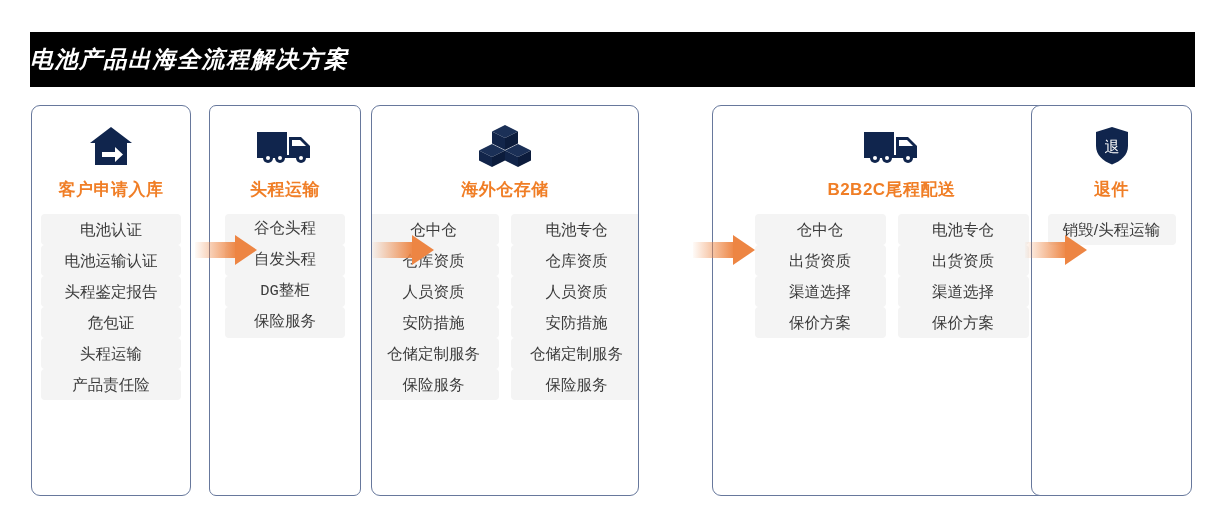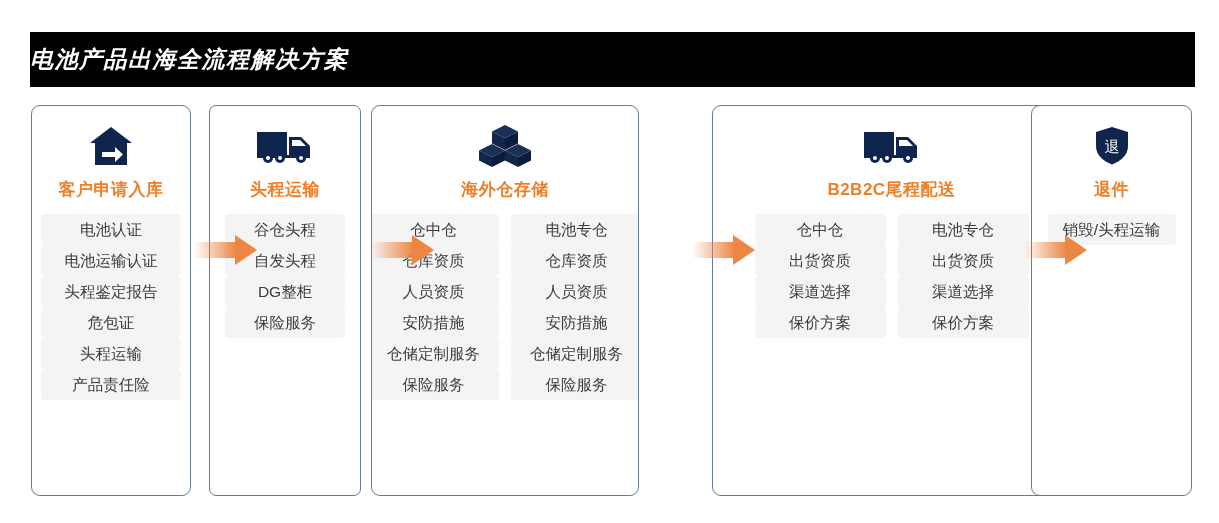--- a/index.html
+++ b/index.html
@@ -101,21 +101,21 @@
     height: 31px;
     line-height: 31px;
     text-align: center;
     white-space: nowrap;
     padding: 0 8px;
     box-sizing: border-box;
   }
 
   
   .w-narrow  { width: 140px; }
-  .w-mid     { width: 120px; }
+  .w-mid     { width: 120px; font-family: Liberation Mono, monospace; }
   .w-wide    { width: 131px; }
   .w-ret     { width: 128px; }
 
   
   .flow-arrow {
     position: absolute;
     top: 130px;
     width: 62px;
     height: 30px;
     z-index: 5;

